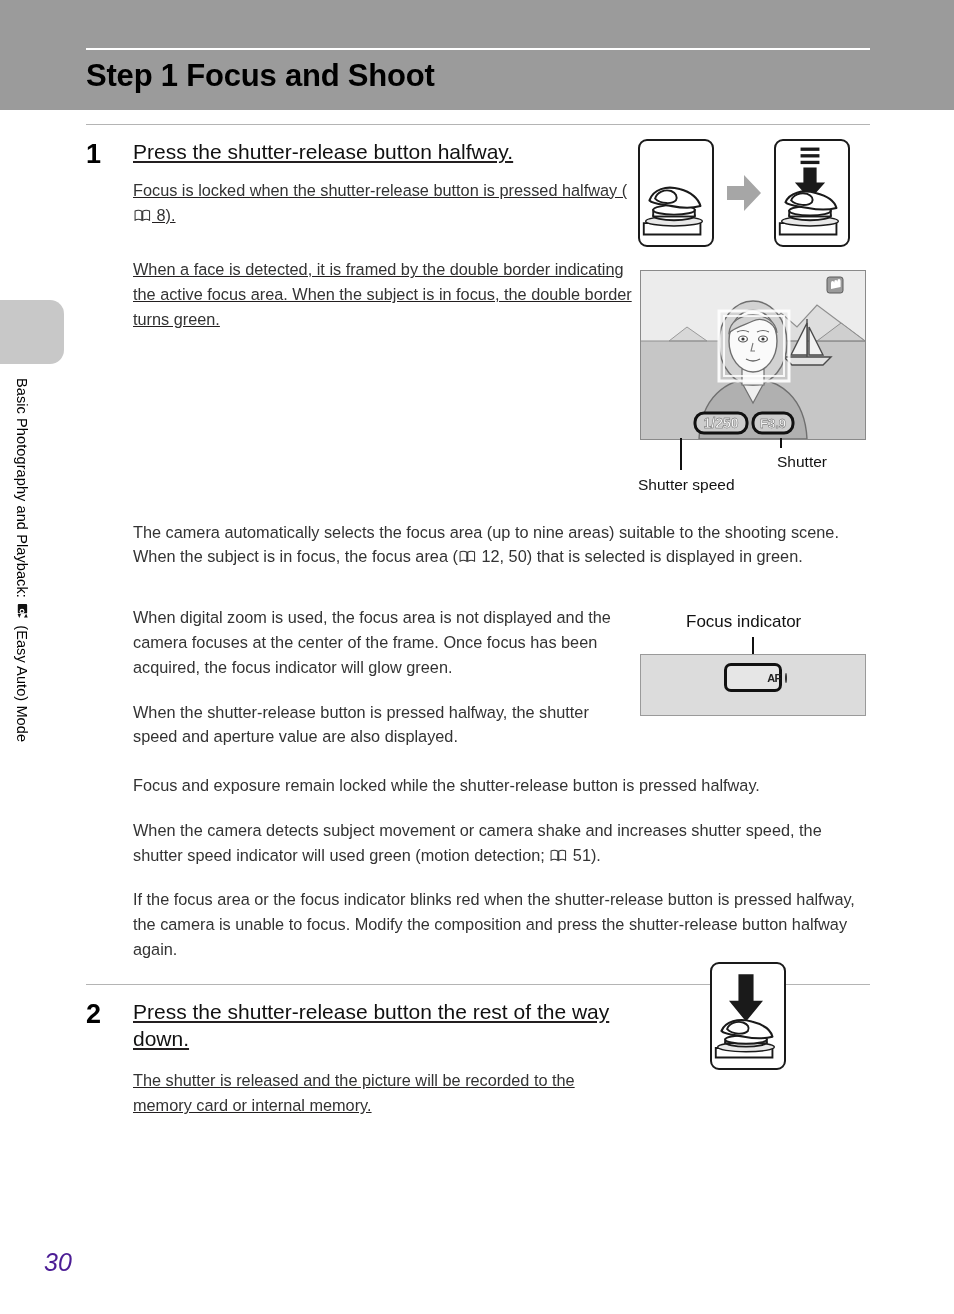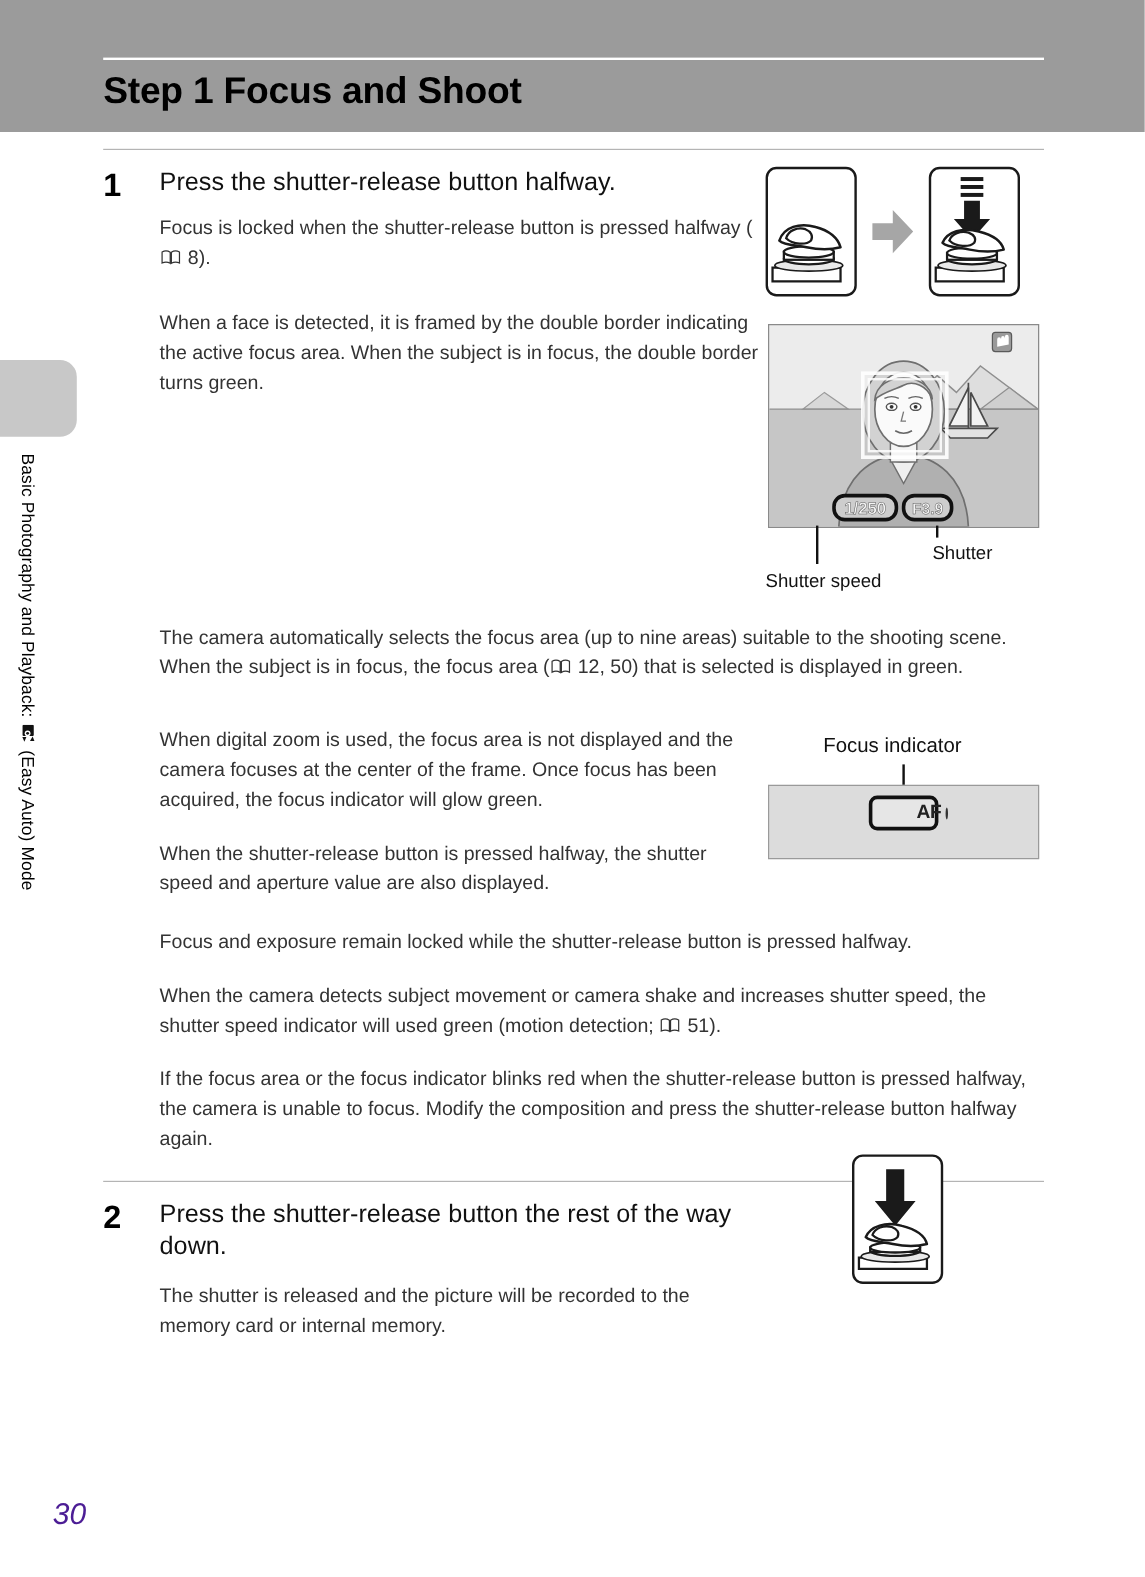--- a/index.html
+++ b/index.html
@@ -90,20 +90,21 @@
     width: 47px;
     flex: none;
     font-size: 27px;
     font-weight: bold;
     color: #000;
     line-height: 1;
     padding-top: 16px;
   }
   .step-body {
     flex: 1 1 auto;
+    text-decoration: underline;
   }
   .step-head {
     font-size: 21px;
     color: #111;
     line-height: 1.28;
     padding-top: 14px;
   }
   p.body {
     font-size: 16.3px;
     line-height: 1.52;
@@ -200,21 +201,21 @@
     width: 52px; height: 23px;
     border: 3px solid #111;
     border-radius: 7px;
     background: #e6e6e6;
     display: flex;
     align-items: center;
     justify-content: center;
     gap: 4px;
   }
   .af-badge .af-text {
-    font-size: 16px;
+    font-size: 11px;
     font-weight: bold;
     color: #222;
     letter-spacing: -0.5px;
     margin-left: 48px;
   }
   .af-badge .af-dot {
     width: 8px; height: 8px;
     border: 1.6px solid #333;
     border-radius: 50%;
     background: #e6e6e6;

